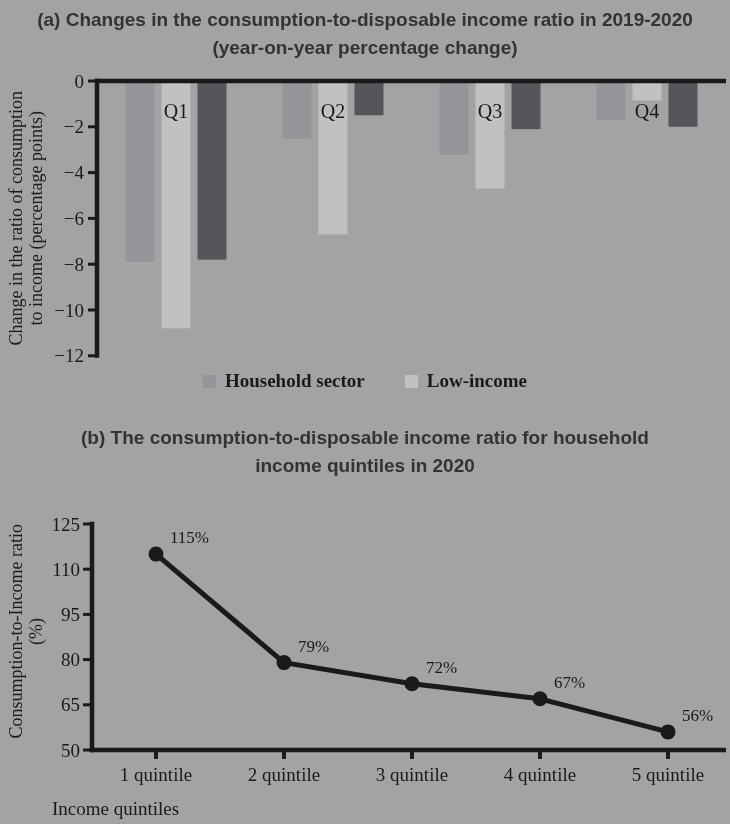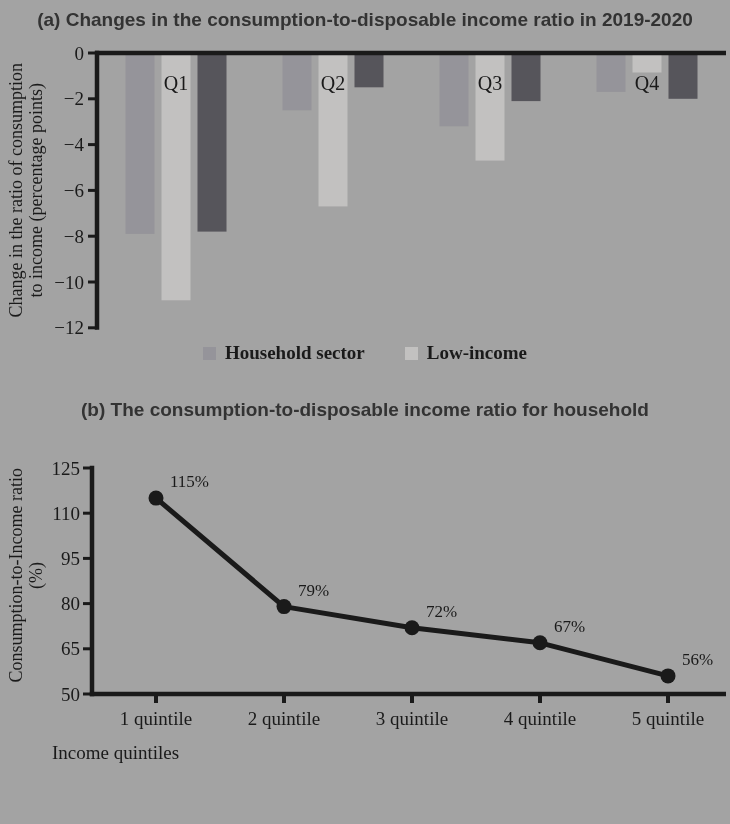--- a/index.html
+++ b/index.html
@@ -31,20 +31,21 @@
   .swatch{display:inline-block;width:13px;height:13px;margin-right:9px;}
   .xlab{margin-left:52px;width:675px;text-align:left;font-size:19px;margin-top:6px;}
 </style>
 </head>
 <body>
 
 <div class="page">
 
   <figure class="panel-a" style="margin:0">
     <div class="chart-title">(a) Changes in the consumption-to-disposable income ratio in 2019-2020</div>
+    <div class="chart-title">(year-on-year percentage change)</div>
     <div class="chart-row">
       <div class="ylab">
         <span>Change in the ratio of consumption</span>
         <span>to income (percentage points)</span>
       </div>
       <svg id="chartA" width="675" height="300" viewBox="0 0 675 300">
           <rect x="73.5" y="13" width="29" height="180.9" fill="#95949A"></rect>
           <rect x="230.5" y="13" width="29" height="57.3" fill="#95949A"></rect>
           <rect x="387.5" y="13" width="29" height="73.3" fill="#95949A"></rect>
           <rect x="544.5" y="13" width="29" height="38.9" fill="#95949A"></rect>
@@ -85,20 +86,21 @@
         </span>
         <span class="lg-item">
           <span class="swatch" style="background: rgb(194, 193, 192);"></span>
           <span>Low-income</span>
         </span>
       </div>
   </figure>
 
   <figure class="panel-b" style="margin:30px 0 0 0">
     <div class="chart-title">(b) The consumption-to-disposable income ratio for household</div>
+    <div class="chart-title">income quintiles in 2020</div>
     <div class="chart-row">
       <div class="ylab" style="padding-bottom:34px">
         <span>Consumption-to-Income ratio</span>
         <span>(%)</span>
       </div>
       <svg id="chartB" width="675" height="288" viewBox="0 0 675 288">
           <line x1="31" y1="20.0" x2="40" y2="20.0" stroke="#1A1A1A" stroke-width="3"></line>
           <text x="28" y="26.5" text-anchor="end" class="tick">125</text>
           <line x1="31" y1="65.2" x2="40" y2="65.2" stroke="#1A1A1A" stroke-width="3"></line>
           <text x="28" y="71.7" text-anchor="end" class="tick">110</text>

